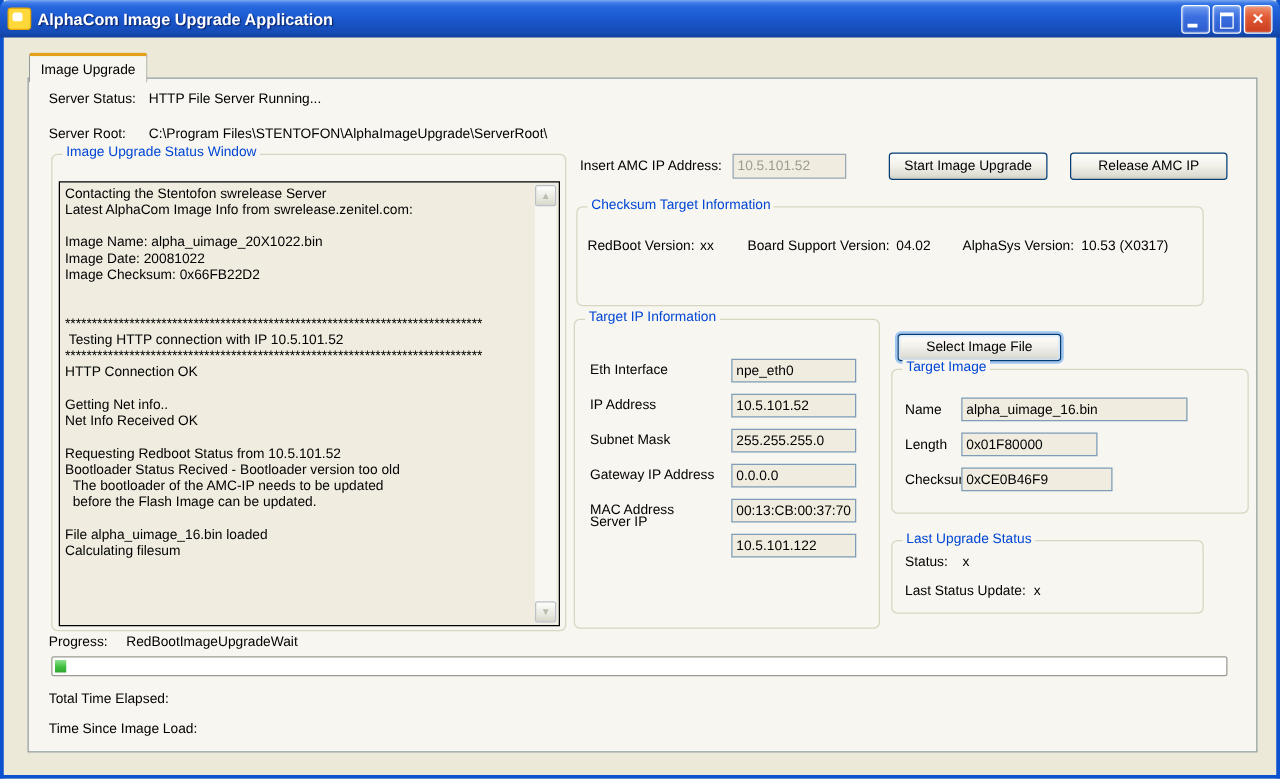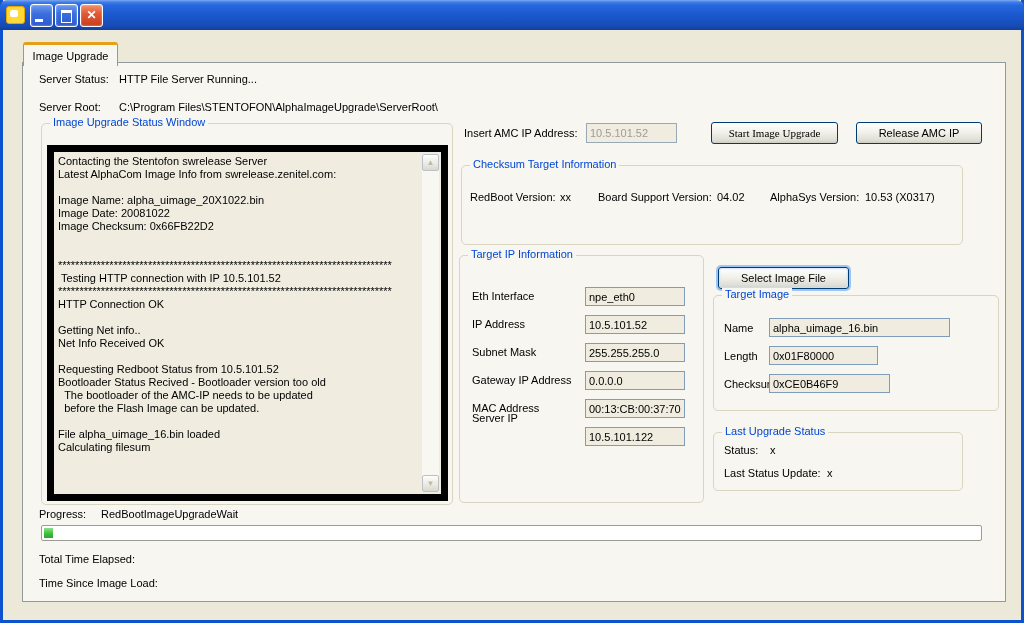--- a/index.html
+++ b/index.html
@@ -34,21 +34,21 @@
   .group{position:absolute;border:1px solid #D8D5C0;border-radius:5px;}
   .group>.gtitle{position:absolute;top:-8px;left:8px;background:#F7F6F0;padding:0 3px;color:#0046D5;}
   .tb{position:absolute;border:1px solid #7F9DB9;background:#F0EDE0;color:#000;
     font:11px "Liberation Sans",sans-serif;padding:0 3px;box-sizing:border-box;height:20px;}
   .tb:disabled,.tb.dis{color:#9c9c94;border-color:#99a8b5;}
   .xp-btn{position:absolute;height:22px;border:1px solid #003C74;border-radius:3px;
     background:linear-gradient(180deg,#ffffff 0%,#f2f1ea 45%,#e0dfd6 85%,#cfcec4 100%);
     font:11px "Liberation Sans",sans-serif;color:#000;box-sizing:border-box;}
   .xp-btn.focused{box-shadow:0 0 0 2px #9ec5f2, inset 0 0 2px 1px #cfe2f8;text-align:center;}
   
-  .log{position:absolute;left:5px;top:21px;width:401px;height:356px;border:7px solid #000000;
+  .log{position:absolute;left:5px;top:21px;width:401px;height:356px;border:1px solid #000000;
     background:#F0EDE0;box-sizing:border-box;overflow:hidden;}
   .logtext{position:absolute;left:4px;top:3px;right:22px;bottom:2px;white-space:pre-wrap;
     line-height:13px;font-size:11px;overflow:hidden;}
   .sbar{position:absolute;top:2px;bottom:2px;right:2px;width:17px;background:#F8F7F2;}
   .sbtn{position:absolute;left:0;width:17px;height:17px;border:1px solid #bcc0c9;border-radius:2px;
     background:linear-gradient(180deg,#fdfdfb 0%,#eaeae2 60%,#d9d8cc 100%);
     color:#b9bcae;font-size:8px;text-align:center;line-height:15px;box-sizing:border-box;}
   
   .pbar{position:absolute;left:18px;top:462px;width:941px;height:16px;border:1px solid #9c9c94;
     border-radius:2px;background:#fff;box-sizing:border-box;}
@@ -59,20 +59,21 @@
   .ip-row-box{position:absolute;left:125px;width:100px;height:19px;}
   .ti-row-lbl{position:absolute;left:10px;white-space:nowrap;}
 </style>
 </head>
 <body>
 
 <div class="screen">
 
   <div class="titlebar">
     <div class="app-icon"></div>
+    <div class="win-title">AlphaCom Image Upgrade Application</div>
     <div class="win-btns">
       <div class="wbtn">
           <span class="glyph-min"></span>
         </div>
       <div class="wbtn">
           <span class="glyph-max"></span>
         </div>
       <div class="wbtn close">✕</div>
     </div>
   </div>
@@ -118,21 +119,21 @@
 Calculating filesum</div>
           <div class="sbar">
             <div class="sbtn" style="top:0;">▲</div>
             <div class="sbtn" style="bottom:0;">▼</div>
           </div>
         </div>
       </div>
 
       <span class="lbl" style="left:441px;top:64px;">Insert AMC IP Address:</span>
       <input class="tb dis" style="left: 563px; top: 60px; width: 91px;" disabled="" value="10.5.101.52">
-      <button class="xp-btn" style="left:688px;top:59px;width:127px;font-family:Liberation Serif, serif;">Start Image Upgrade</button>
+      <button class="xp-btn" style="left:688px;top:59px;width:127px;">Start Image Upgrade</button>
       <button class="xp-btn" style="left:833px;top:59px;width:126px;">Release AMC IP</button>
 
       <div class="group" style="left:438px;top:102px;width:500px;height:78px;">
         <span class="gtitle">Checksum Target Information</span>
         <span class="lbl" style="left:8px;top:25px;">RedBoot Version:</span>
         <span class="lbl" style="left:98px;top:25px;">xx</span>
         <span class="lbl" style="left:136px;top:25px;">Board Support Version:</span>
         <span class="lbl" style="left:255px;top:25px;">04.02</span>
         <span class="lbl" style="left:308px;top:25px;">AlphaSys Version:</span>
         <span class="lbl" style="left:403px;top:25px;">10.53 (X0317)</span>

